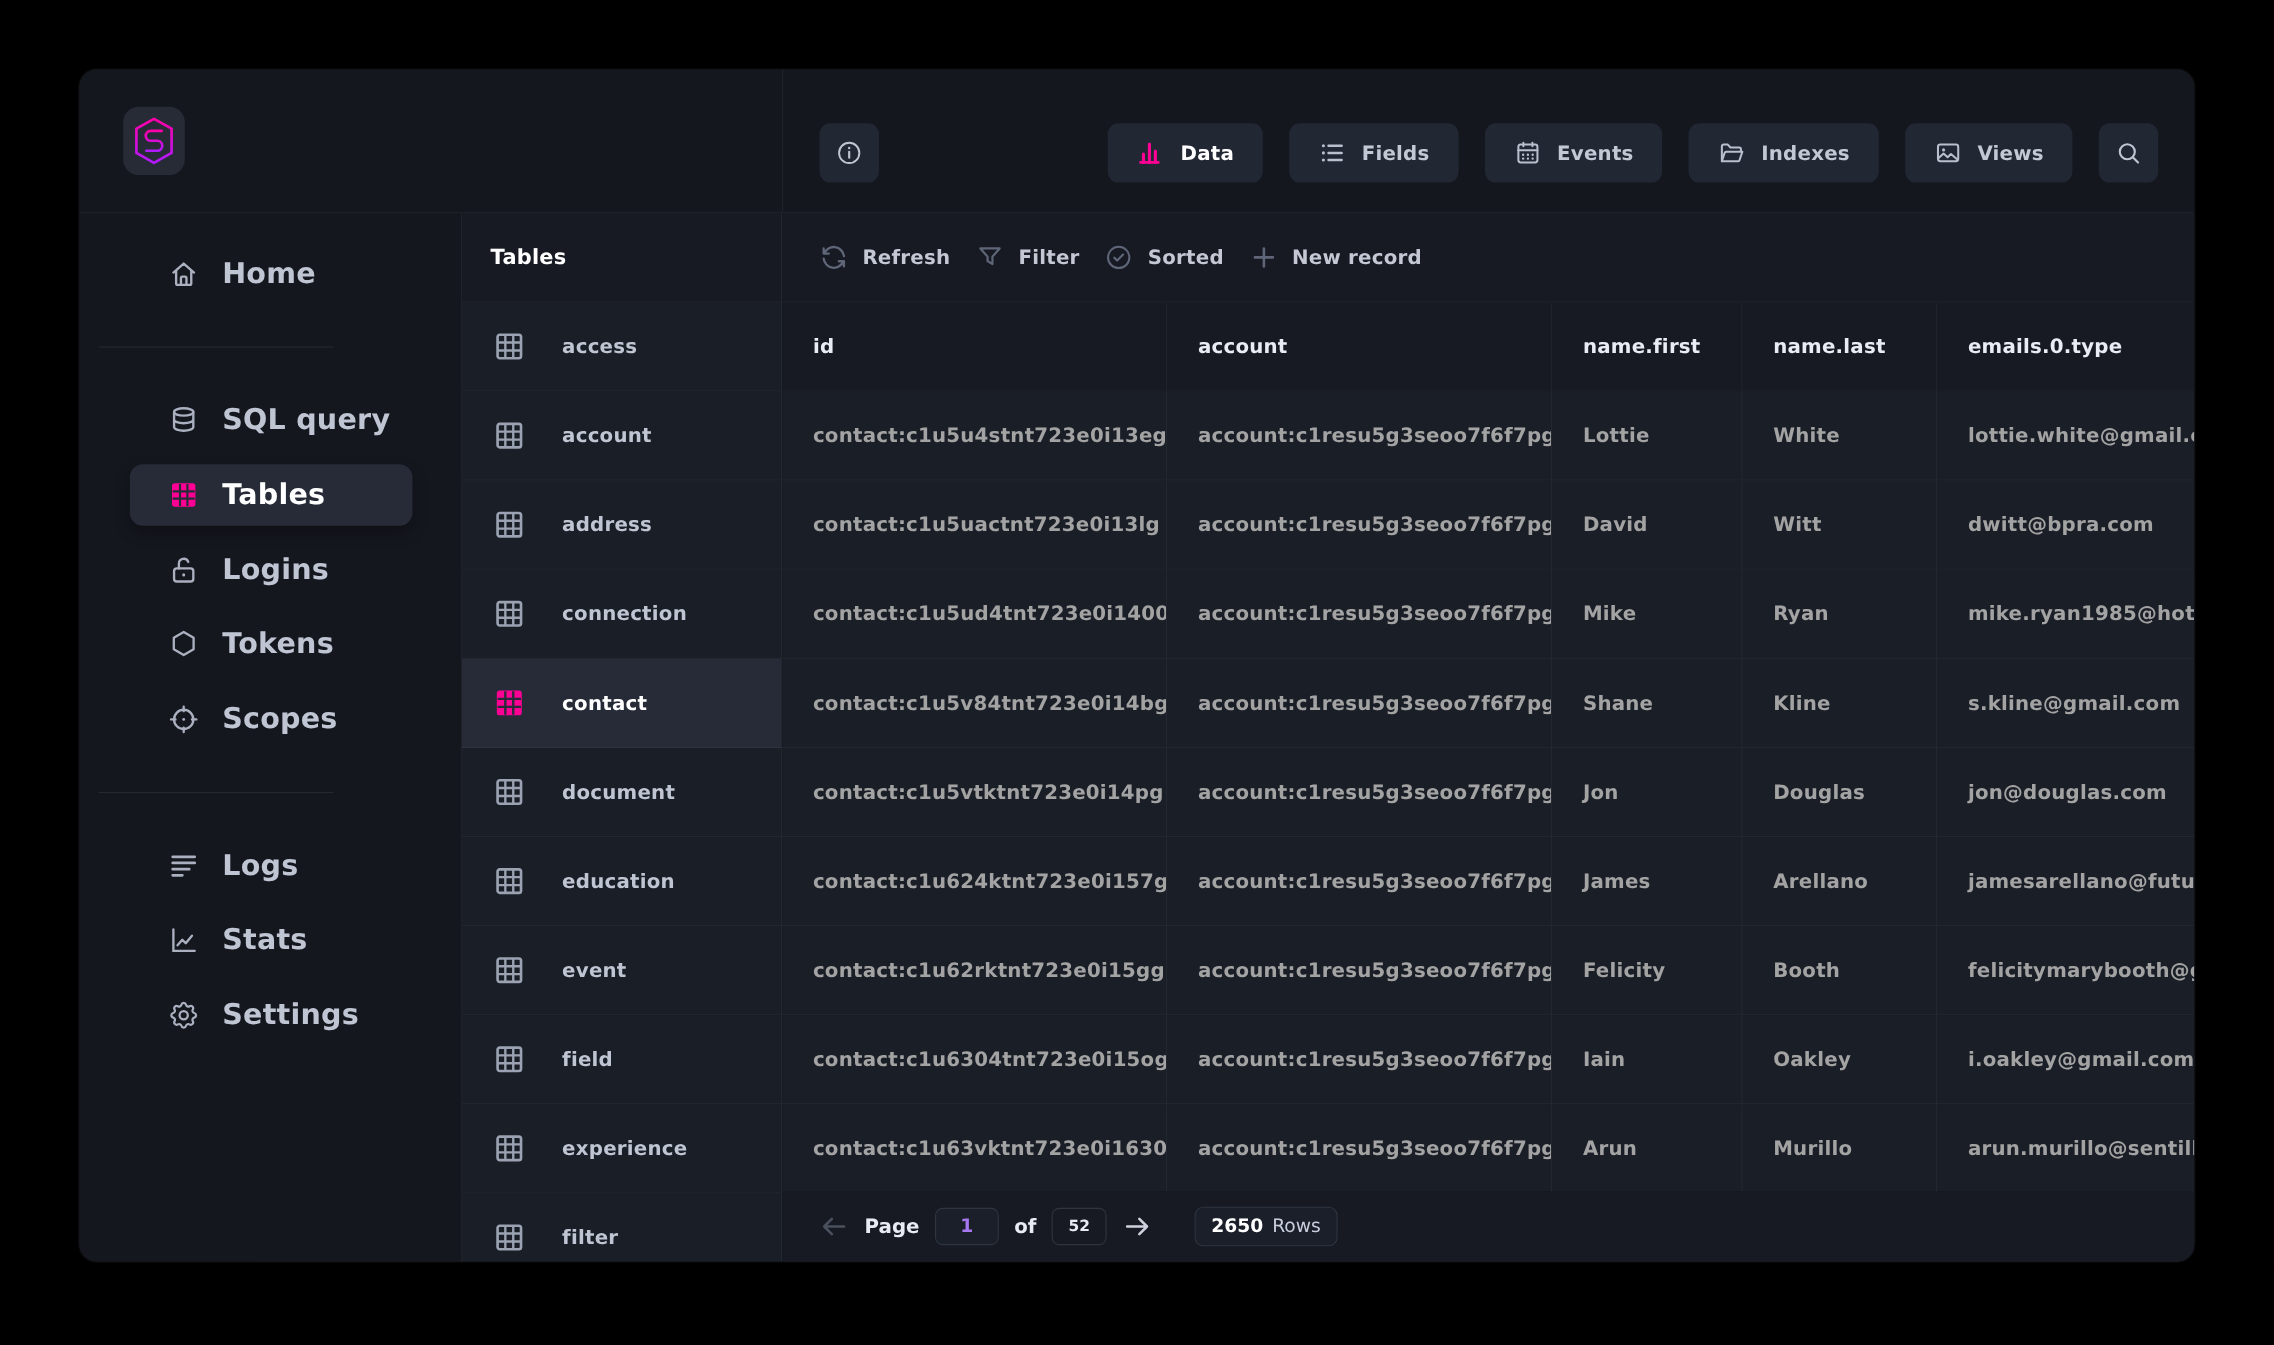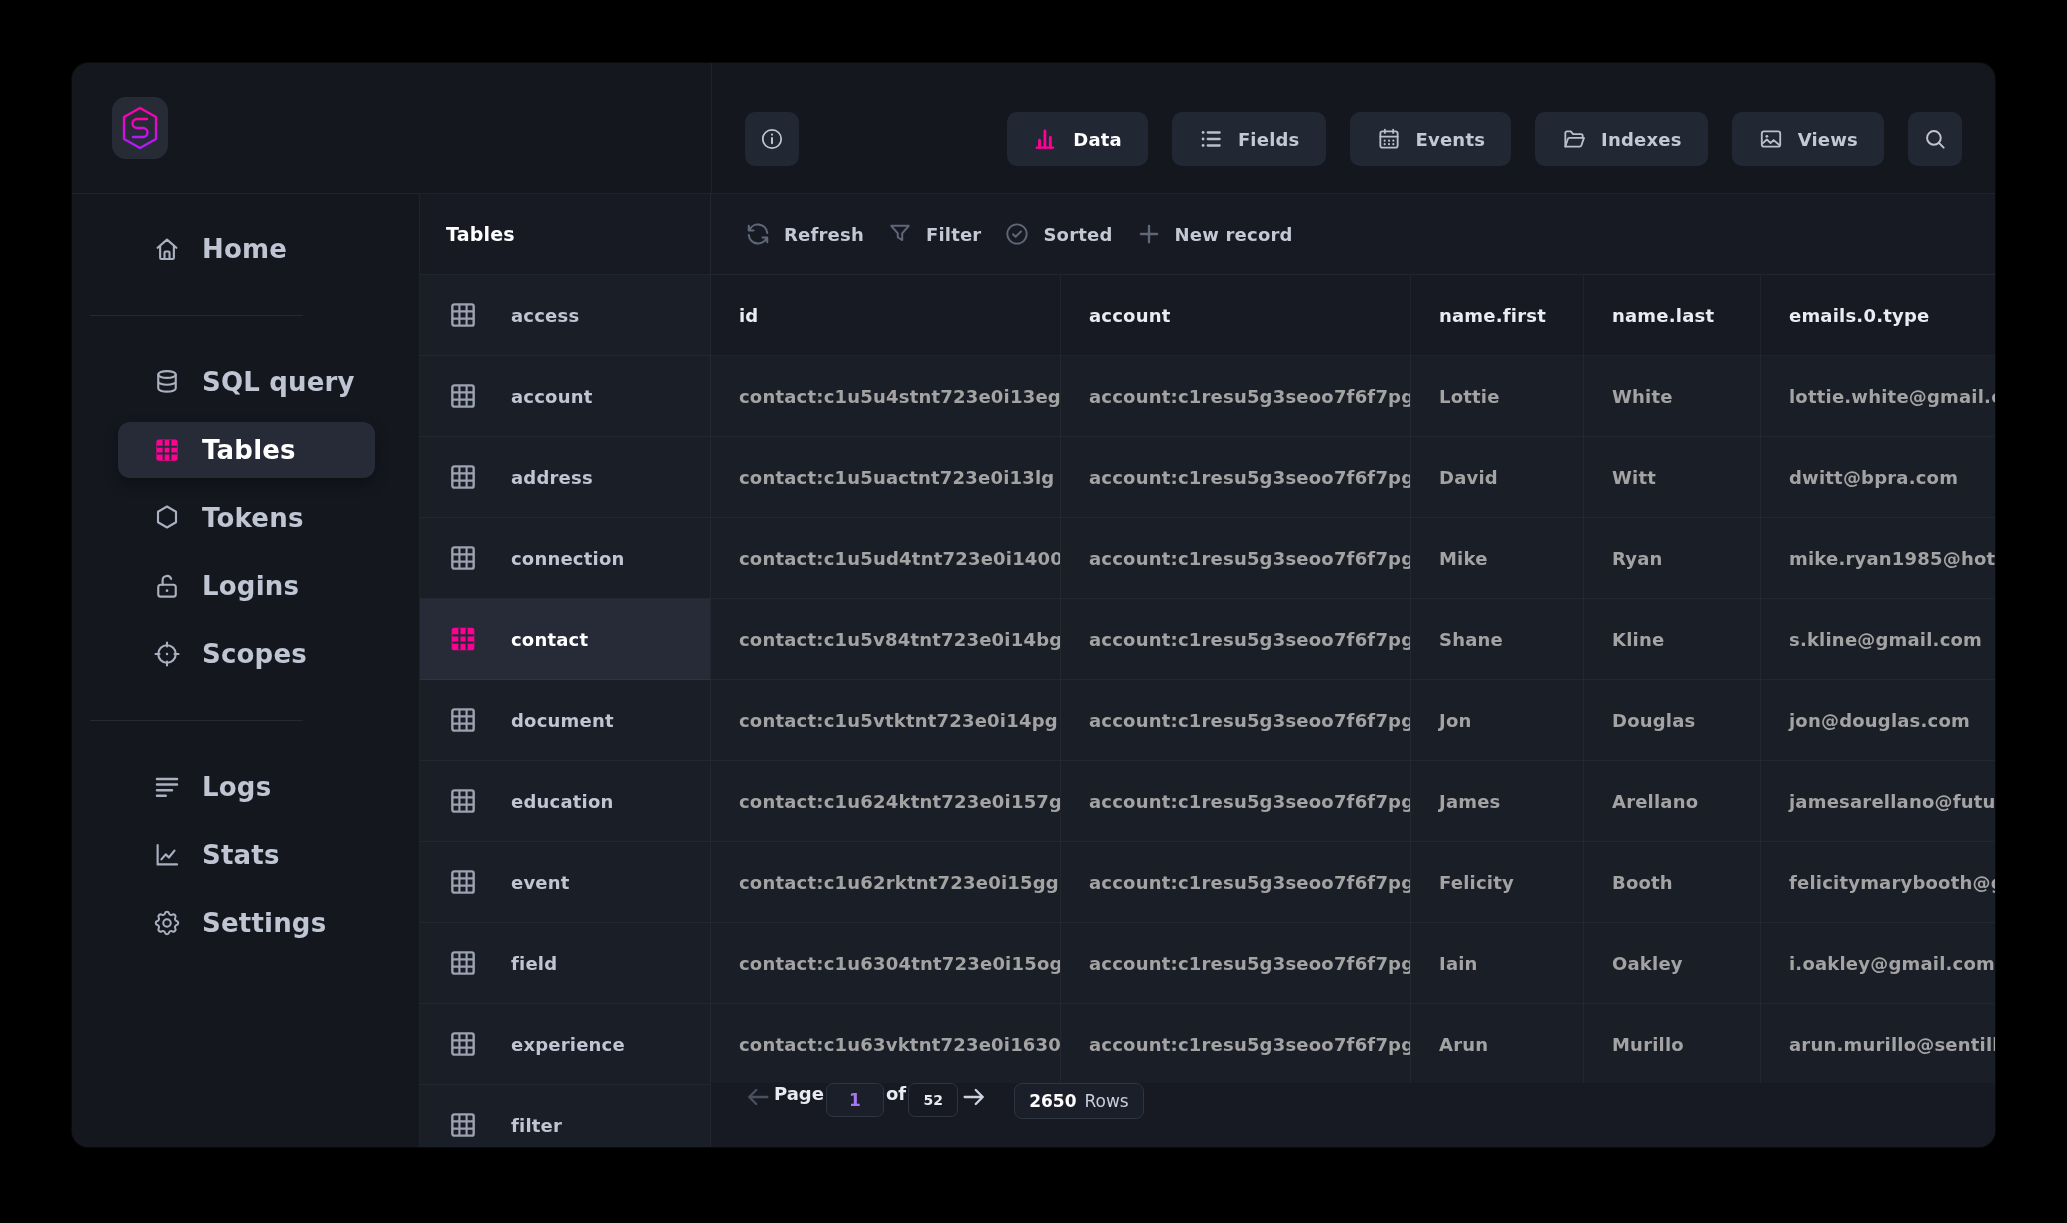--- a/index.html
+++ b/index.html
@@ -53,21 +53,21 @@
   .trow{display:flex;height:81px;border-bottom:1px solid rgba(255,255,255,0.045);width:1403px;
     background:#1a1e27;box-sizing:border-box;}
   .trow.thead{background:#171a23;}
   .cell{box-sizing:border-box;padding-left:28px;display:flex;align-items:center;
     border-right:1px solid rgba(255,255,255,0.045);overflow:hidden;white-space:nowrap;flex:none;
     color:#a3a3a3;font-weight:bold;font-size:18px;letter-spacing:.2px;}
   .thead .cell{color:#e9ecf2;}
   .c-id{width:350px;}.c-acc{width:350px;}.c-first{width:173px;}.c-last{width:177px;}
   .c-email{width:353px;border-right:none;}
   
-  .footer{height:64px;flex:none;display:flex;align-items:flex-start;padding-left:33px;background:#171a23;gap:2px;}
+  .footer{height:64px;flex:none;display:flex;align-items:center;padding-left:33px;background:#171a23;gap:14px;}
   .pg-arrow{display:flex;color:#cdd2de;cursor:pointer;}
   .pg-arrow.disabled{color:#4a505e;}
   .pg-label{color:#e8ebf1;font-weight:bold;font-size:18px;}
   .pg-input{width:58px;height:34px;border:1px solid #2e3440;border-radius:7px;background:#1b1f29;
     color:#a678f0;font-weight:bold;text-align:center;font-size:17px;outline:none;
     font-family:"DejaVu Sans","Liberation Sans",sans-serif;box-sizing:border-box;}
   .pg-total{width:50px;height:34px;border:1px solid #2e3440;border-radius:7px;display:flex;align-items:center;
     justify-content:center;color:#e8ebf1;font-weight:bold;font-size:14px;box-sizing:border-box;}
   .rows-badge{margin-left:24px;display:flex;align-items:center;gap:8px;height:34px;padding:0 14px;
     border:1px solid #2e3440;border-radius:8px;background:#1b1f29;font-size:17px;color:#c9cede;}
@@ -194,34 +194,34 @@
           <svg width="30" height="30" viewBox="0 0 24 24">
               <rect x="3.5" y="3.5" width="17" height="17" rx="2" fill="#ff0095"></rect>
               <path d="M9.3 4v16M14.7 4v16M4 9.3h16M4 14.7h16" stroke="#262b37" stroke-width="1.6"></path>
             </svg>
         </span>
         <span>Tables</span>
       </div>
       <div class="side-item">
         <span class="sicon">
           <svg width="30" height="30" viewBox="0 0 24 24">
-              <path d="M12 2.8 19.2 7v8.4L12 19.6 4.8 15.4V7Z" fill="none" stroke="currentColor" stroke-width="1.7" stroke-linejoin="round"></path>
-            </svg>
-        </span>
-        <span>Tokens</span>
-      </div>
-      <div class="side-item">
-        <span class="sicon">
-          <svg width="30" height="30" viewBox="0 0 24 24">
               <rect x="5" y="11" width="14" height="9.5" rx="2" fill="none" stroke="currentColor" stroke-width="1.7"></rect>
               <circle cx="12" cy="15.7" r="1.1" fill="currentColor"></circle>
               <path d="M8.5 11V7.5a3.5 3.5 0 0 1 6.8-1.2" fill="none" stroke="currentColor" stroke-width="1.7" stroke-linecap="round"></path>
             </svg>
         </span>
         <span>Logins</span>
+      </div>
+      <div class="side-item">
+        <span class="sicon">
+          <svg width="30" height="30" viewBox="0 0 24 24">
+              <path d="M12 2.8 19.2 7v8.4L12 19.6 4.8 15.4V7Z" fill="none" stroke="currentColor" stroke-width="1.7" stroke-linejoin="round"></path>
+            </svg>
+        </span>
+        <span>Tokens</span>
       </div>
       <div class="side-item">
         <span class="sicon">
           <svg width="30" height="30" viewBox="0 0 24 24">
               <circle cx="12" cy="12" r="7" fill="none" stroke="currentColor" stroke-width="1.7"></circle>
               <path d="M12 2.8V6M12 18v3.2M2.8 12H6M18 12h3.2" stroke="currentColor" stroke-width="1.7" stroke-linecap="round"></path>
               <circle cx="12" cy="12" r="1" fill="currentColor"></circle>
             </svg>
         </span>
         <span>Scopes</span>

